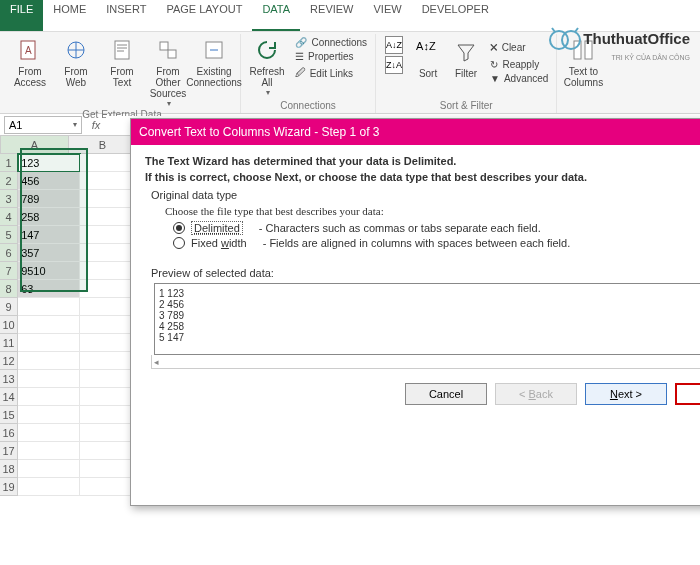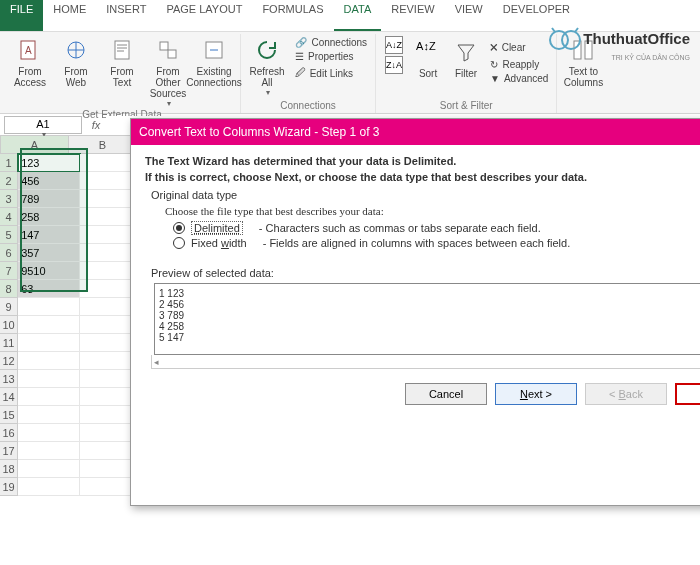--- a/index.html
+++ b/index.html
@@ -26,21 +26,21 @@
 .big-btn .icon { width: 28px; height: 28px; display:flex; align-items:center; justify-content:center; }
 .big-btn .lbl { font-size: 10px; color: #444; text-align: center; line-height: 1.1; margin-top: 2px; }
 .small-stack { display:flex; flex-direction:column; gap:1px; padding-top:2px;}
 .small-btn { display:flex; align-items:center; gap:4px; font-size:10px; color:#444; padding:1px 4px; cursor:pointer;}
 .sort-block { display:flex; gap:2px; padding-top:2px;}
 .sort-col { display:flex; flex-direction:column; align-items:center; width:28px; cursor:pointer;text-align:right;}
 .sort-col .az { font-size:9px; border:1px solid #888; width:18px; height:18px; display:flex; align-items:center; justify-content:center; background:#fff;}
 
 
 .formula-bar { display:flex; height:22px; border-bottom:1px solid #ccc; align-items:center; }
-.name-box { width:78px; height:18px; border:1px solid #bbb; margin:0 4px; font-size:11px; padding:1px 4px; display:flex; align-items:center; justify-content:space-between; background:#fff;flex-direction:column;}
+.name-box { width:78px; height:18px; border:1px solid #bbb; margin:0 4px; font-size:11px; padding:1px 4px; display:flex; align-items:center; justify-content:space-between; background:#fff;}
 .fx { width:20px; text-align:center; color:#666; font-style:italic;}
 .formula-input { flex:1; border:none; height:18px; padding:0 4px; font-size:11px;}
 .col-hdrs-row { height:18px; display:flex;}
 .corner { width:20px; height:18px; background:#eee; border-right:1px solid #ccc; border-bottom:1px solid #ccc;}
 .col-hdr { width:68px; height:18px; background:#eee; border-right:1px solid #ccc; border-bottom:1px solid #ccc; text-align:center; font-size:11px; color:#555; line-height:18px;}
 .col-hdr.sel { background:#d8e8d8; }
 .row { display:flex; height:18px;}
 .row-hdr { width:20px; height:18px; background:#eee; border-right:1px solid #ccc; border-bottom:1px solid #ccc; text-align:center; font-size:11px; color:#555; line-height:18px;}
 .row-hdr.sel { background:#d8e8d8;}
 .cell { width:68px; height:18px; border-right:1px solid #e6e6e6; border-bottom:1px solid #e6e6e6; font-size:11px; padding:0 3px; line-height:18px; background:#fff;}
@@ -79,21 +79,20 @@
 .tri { font-size:8px; color:#666; margin-left:2px;}
 </style>
 </head>
 <body>
 
 <div class="tab-bar">
   <div class="tab file">FILE</div>
   <div class="tab">HOME</div>
   <div class="tab">INSERT</div>
   <div class="tab">PAGE LAYOUT</div>
-  <div class="tab">FORMULAS</div>
   <div class="tab active">DATA</div>
   <div class="tab">REVIEW</div>
   <div class="tab">VIEW</div>
   <div class="tab">DEVELOPER</div>
 </div>
 
 <div class="watermark">
   <span class="wm-icon">
     <svg viewBox="0 0 36 28">
         <circle cx="14" cy="14" r="9" fill="none" stroke="#5aa6c4" stroke-width="2"></circle>
@@ -579,17 +578,17 @@
           <span>▾</span>
         </div>
     </div>
     <div class="hscroll">
         <span>◂</span>
         <span>▸</span>
       </div>
   </div>
   <div class="dlg-buttons">
     <button class="dlg-btn">Cancel</button>
+    <button class="dlg-btn" disabled=""><span>&lt; </span><u>B</u><span>ack</span></button>
     <button class="dlg-btn next"><u>N</u><span>ext &gt;</span></button>
-    <button class="dlg-btn" disabled=""><span>&lt; </span><u>B</u><span>ack</span></button>
     <button class="dlg-btn finish"><u>F</u><span>inish</span></button>
   </div>
 </div>
 
 </body></html>

